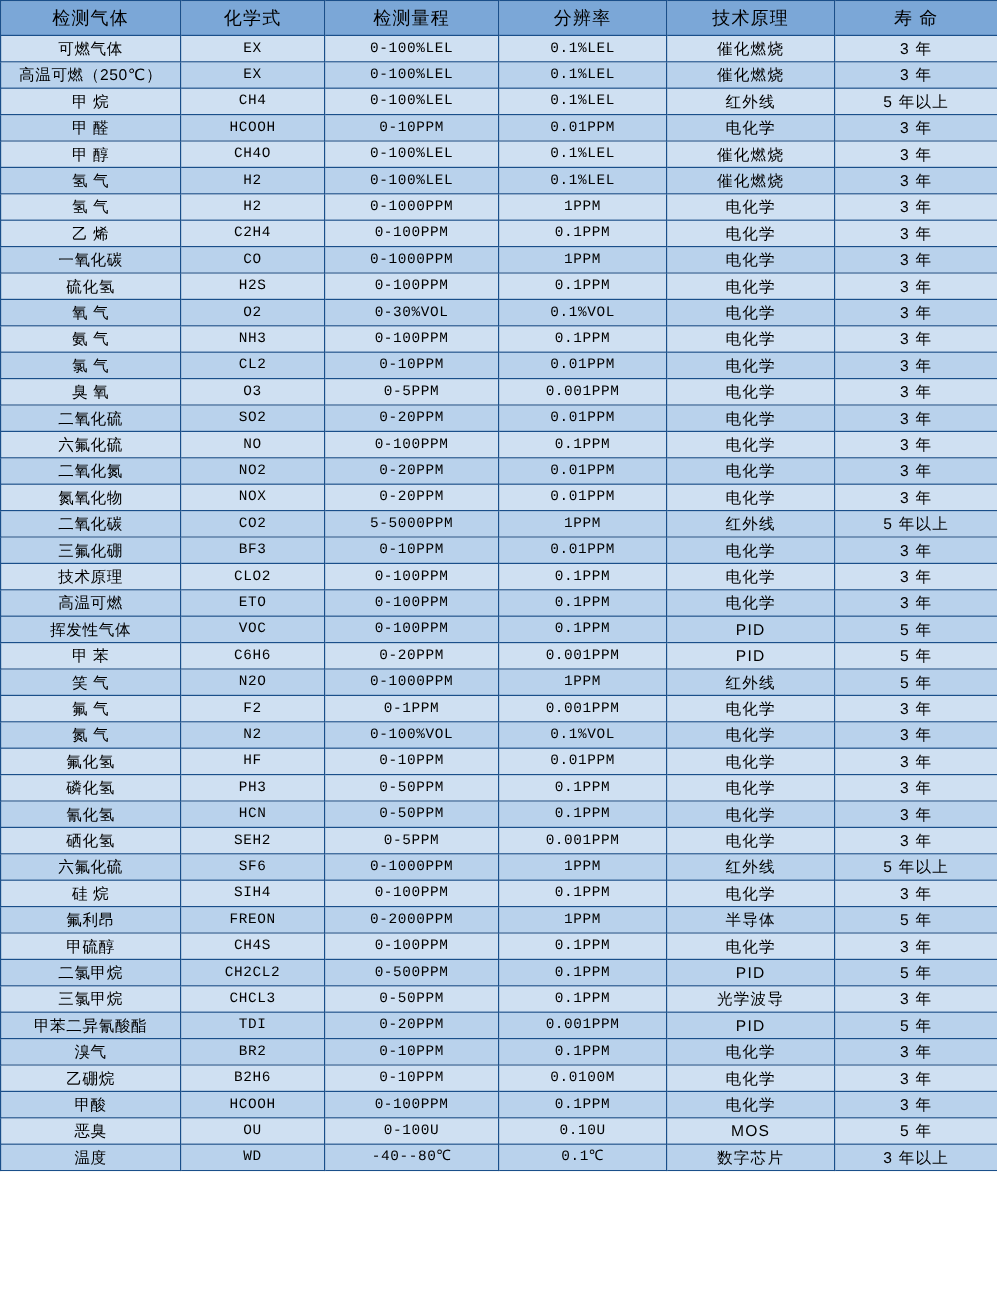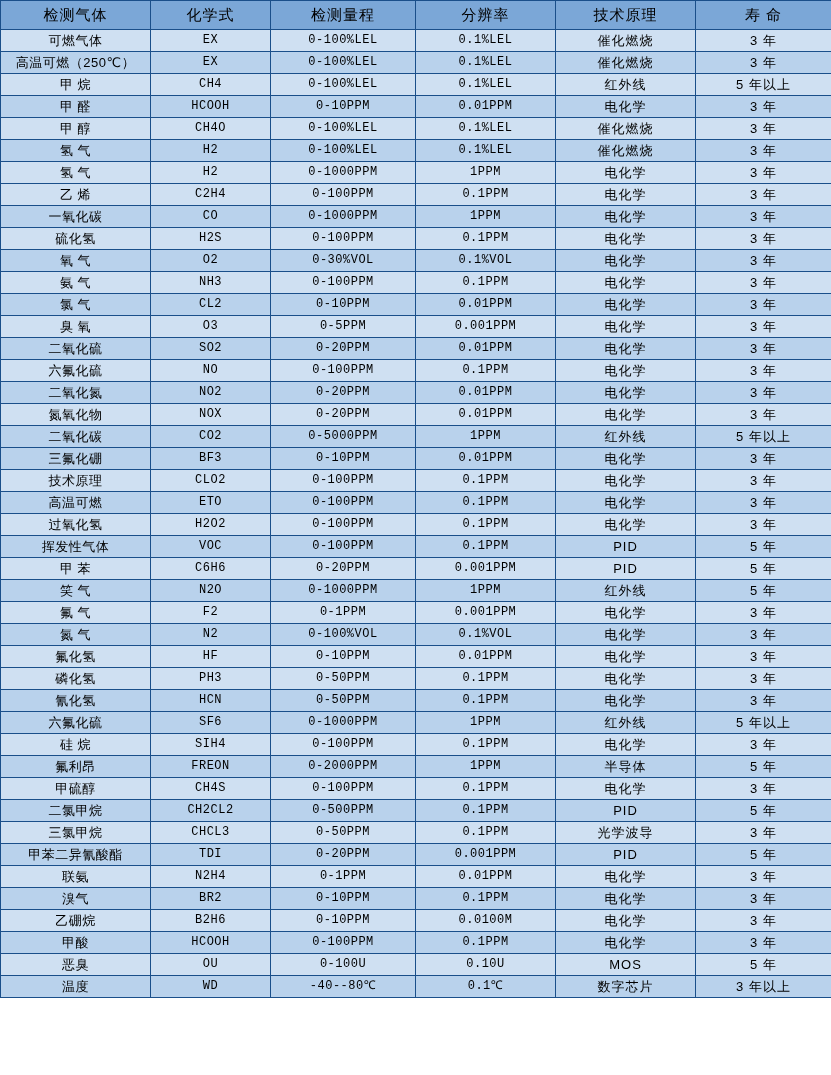--- a/index.html
+++ b/index.html
@@ -229,21 +229,21 @@
         <td class="col-name">氮氧化物</td>
         <td class="col-formula">NOX</td>
         <td class="col-range">0-20PPM</td>
         <td class="col-res">0.01PPM</td>
         <td class="col-tech">电化学</td>
         <td class="col-life">3 年</td>
       </tr>
       <tr class="odd">
         <td class="col-name">二氧化碳</td>
         <td class="col-formula">CO2</td>
-        <td class="col-range">0-5000PPM</td>
+        <td class="col-range">5-5000PPM</td>
         <td class="col-res">1PPM</td>
         <td class="col-tech">红外线</td>
         <td class="col-life">5 年以上</td>
       </tr>
       <tr class="odd">
         <td class="col-name">三氟化硼</td>
         <td class="col-formula">BF3</td>
         <td class="col-range">0-10PPM</td>
         <td class="col-res">0.01PPM</td>
         <td class="col-tech">电化学</td>
@@ -253,28 +253,20 @@
         <td class="col-name">技术原理</td>
         <td class="col-formula">CLO2</td>
         <td class="col-range">0-100PPM</td>
         <td class="col-res">0.1PPM</td>
         <td class="col-tech">电化学</td>
         <td class="col-life">3 年</td>
       </tr>
       <tr class="odd">
         <td class="col-name">高温可燃</td>
         <td class="col-formula">ETO</td>
-        <td class="col-range">0-100PPM</td>
-        <td class="col-res">0.1PPM</td>
-        <td class="col-tech">电化学</td>
-        <td class="col-life">3 年</td>
-      </tr>
-      <tr class="even">
-        <td class="col-name">过氧化氢</td>
-        <td class="col-formula">H2O2</td>
         <td class="col-range">0-100PPM</td>
         <td class="col-res">0.1PPM</td>
         <td class="col-tech">电化学</td>
         <td class="col-life">3 年</td>
       </tr>
       <tr class="odd">
         <td class="col-name">挥发性气体</td>
         <td class="col-formula">VOC</td>
         <td class="col-range">0-100PPM</td>
         <td class="col-res">0.1PPM</td>
@@ -330,20 +322,28 @@
         <td class="col-life">3 年</td>
       </tr>
       <tr class="odd">
         <td class="col-name">氰化氢</td>
         <td class="col-formula">HCN</td>
         <td class="col-range">0-50PPM</td>
         <td class="col-res">0.1PPM</td>
         <td class="col-tech">电化学</td>
         <td class="col-life">3 年</td>
       </tr>
+      <tr class="even">
+        <td class="col-name">硒化氢</td>
+        <td class="col-formula">SEH2</td>
+        <td class="col-range">0-5PPM</td>
+        <td class="col-res">0.001PPM</td>
+        <td class="col-tech">电化学</td>
+        <td class="col-life">3 年</td>
+      </tr>
       <tr class="odd">
         <td class="col-name">六氟化硫</td>
         <td class="col-formula">SF6</td>
         <td class="col-range">0-1000PPM</td>
         <td class="col-res">1PPM</td>
         <td class="col-tech">红外线</td>
         <td class="col-life">5 年以上</td>
       </tr>
       <tr class="even">
         <td class="col-name">硅 烷</td>
@@ -385,28 +385,20 @@
         <td class="col-tech">光学波导</td>
         <td class="col-life">3 年</td>
       </tr>
       <tr class="odd">
         <td class="col-name">甲苯二异氰酸酯</td>
         <td class="col-formula">TDI</td>
         <td class="col-range">0-20PPM</td>
         <td class="col-res">0.001PPM</td>
         <td class="col-tech">PID</td>
         <td class="col-life">5 年</td>
-      </tr>
-      <tr class="even">
-        <td class="col-name">联氨</td>
-        <td class="col-formula">N2H4</td>
-        <td class="col-range">0-1PPM</td>
-        <td class="col-res">0.01PPM</td>
-        <td class="col-tech">电化学</td>
-        <td class="col-life">3 年</td>
       </tr>
       <tr class="odd">
         <td class="col-name">溴气</td>
         <td class="col-formula">BR2</td>
         <td class="col-range">0-10PPM</td>
         <td class="col-res">0.1PPM</td>
         <td class="col-tech">电化学</td>
         <td class="col-life">3 年</td>
       </tr>
       <tr class="even">

